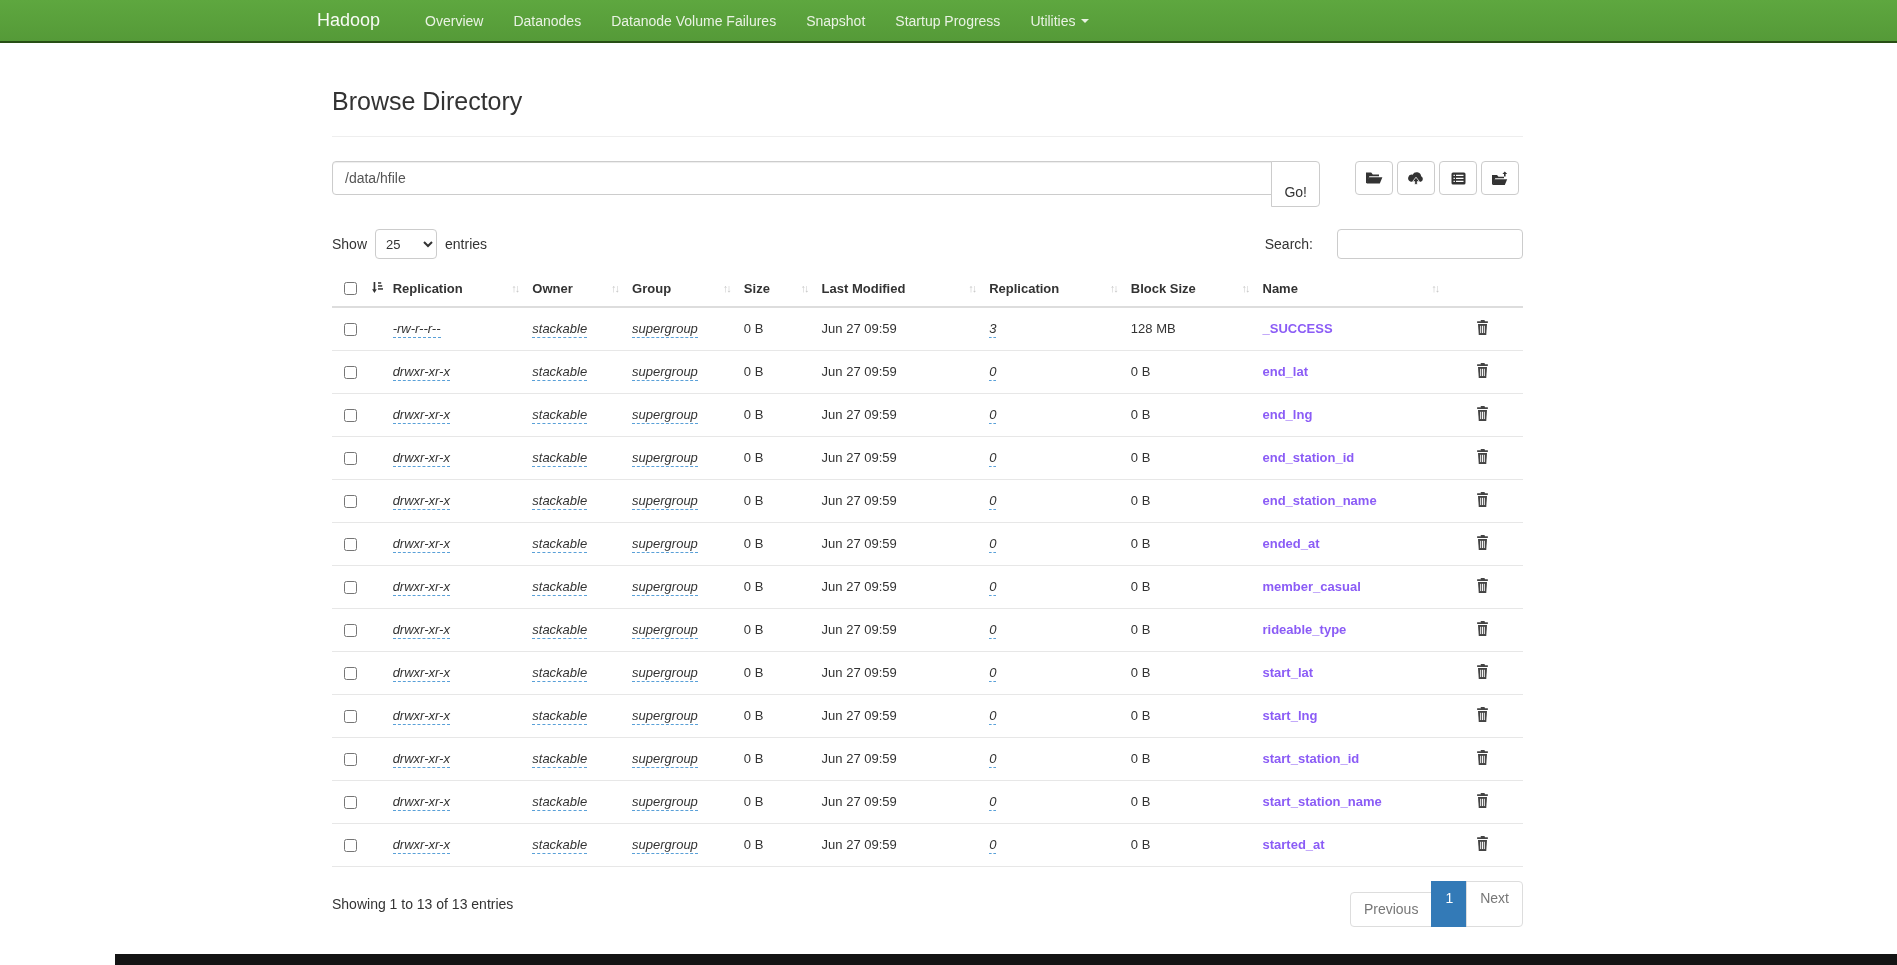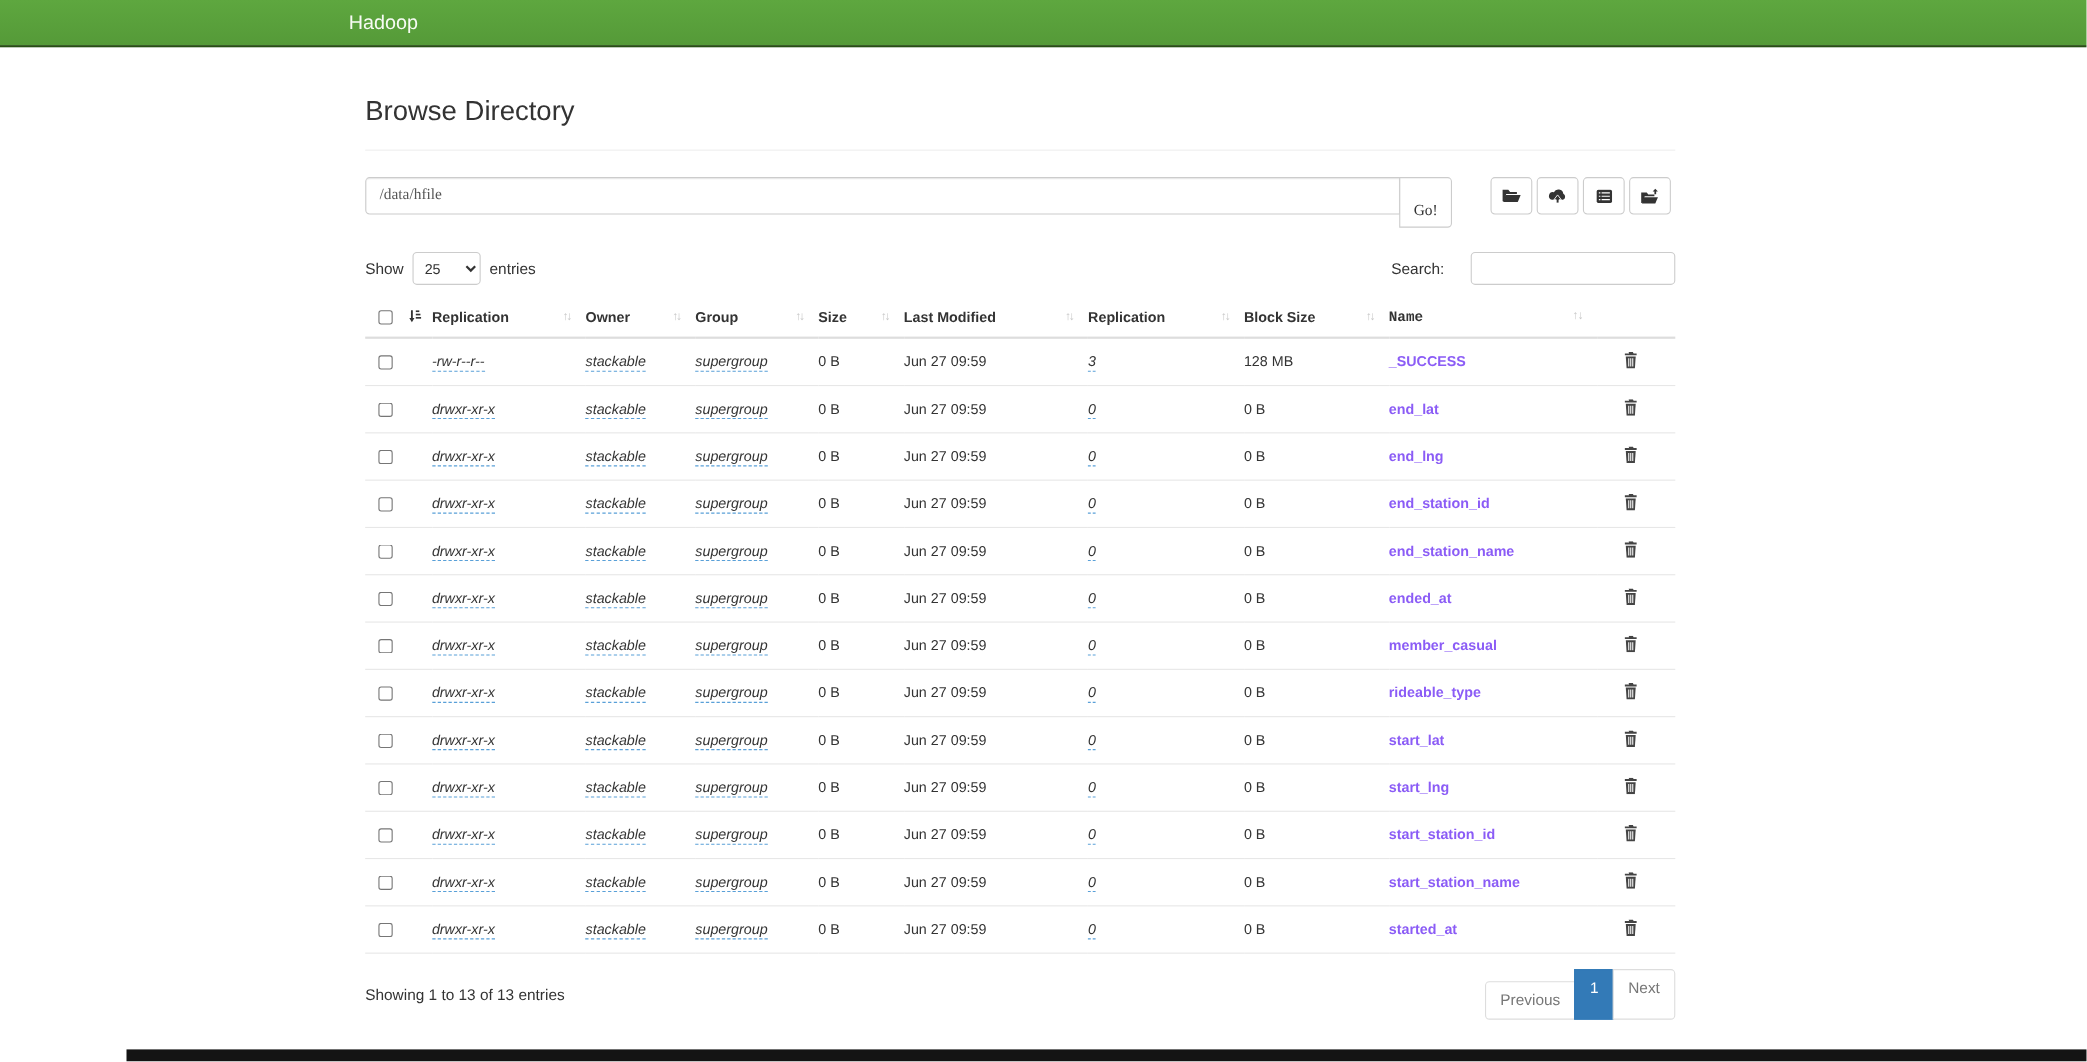--- a/index.html
+++ b/index.html
@@ -32,21 +32,21 @@
     border-top:4px solid #e9f2e3;
   }
 
   
   .container { width:1221px; margin-left:317px; padding:0 15px; }
   h1.page-title { font-size:25px; font-weight:500; margin:44px 0 20px 0; color:#333; }
   hr.divider { border:none; border-top:1px solid #eee; margin:0 0 24px 0; }
 
   
   .path-row { display:flex; align-items:flex-start; margin-bottom:22px; }
-  .input-group { display:flex; width:1051px;font-family:Liberation Serif, serif; }
+  .input-group { display:flex; width:1051px; }
   .path-input {
     flex:1; height:34px; border:1px solid #ccc; border-radius:4px 0 0 4px;
     padding:6px 12px; font-size:14px; color:#555; outline:none;
     font-family:inherit; box-shadow:inset 0 1px 1px rgba(0,0,0,.075);
   }
   .btn {
     background:#fff; border:1px solid #ccc; border-radius:4px; color:#333;
     font-size:14px; font-family:inherit; cursor:pointer; padding:6px 12px;
   }
   .go-btn { border-radius:0 4px 4px 0; margin-left:-1px; height:34px; padding:22px 12px; font-weight:400; }
@@ -78,21 +78,21 @@
   }
   .dir-table td { padding:10px 10px 10px 0; border-bottom:1px solid #e7e7e7; white-space:nowrap; }
   .col-select { width:58px; padding-left:12px !important; }
   .col-permission { width:140px; }
   .col-owner { width:100px; }
   .col-group { width:112px; }
   .col-size { width:78px; }
   .col-modified { width:168px; }
   .col-replication { width:142px; }
   .col-block { width:132px;margin-left:20px; }
-  .col-name { width:190px;font-family:Liberation Mono, monospace; }
+  .col-name { width:190px; }
   .col-delete { width:71px; text-align:center !important; }
   .sort-icon {
     position:absolute; right:14px; top:50%; transform:translateY(-50%);
     color:#c8c8c8; font-size:11px; letter-spacing:-2px; font-weight:normal;
   }
   .select-sort { display:inline-block; vertical-align:middle; margin-left:10px; }
   .dir-table input[type=checkbox] { width:13px; height:13px; margin:0; vertical-align:middle; }
   .editable { border-bottom:1px dashed #59a0d8; padding-bottom:1px; cursor:pointer; color:#333;font-style:italic; }
   a.name-link { color:#8b5cf6; text-decoration:none; cursor:pointer;font-weight:bold; }
   .trash-btn { background:none; border:none; cursor:pointer; padding:2px 4px; }
@@ -116,20 +116,43 @@
 
   .bottom-strip {
     position:absolute; bottom:0; left:115px; right:0; height:11px; background:#141414;
   }
 </style>
 </head>
 <body>
 
 <nav class="navbar">
   <span class="navbar-brand">Hadoop</span>
+  <ul class="navbar-nav">
+    <li>
+        <a>Overview</a>
+      </li>
+    <li>
+        <a>Datanodes</a>
+      </li>
+    <li>
+        <a>Datanode Volume Failures</a>
+      </li>
+    <li>
+        <a>Snapshot</a>
+      </li>
+    <li>
+        <a>Startup Progress</a>
+      </li>
+    <li>
+      <a>
+        <span>Utilities</span>
+        <span class="caret"></span>
+      </a>
+    </li>
+  </ul>
 </nav>
 
 <div class="container">
 
   <h1 class="page-title">Browse Directory</h1>
   <hr class="divider">
 
   <div class="path-row">
     <div class="input-group">
       <input class="path-input" type="text" value="/data/hfile" style="">

